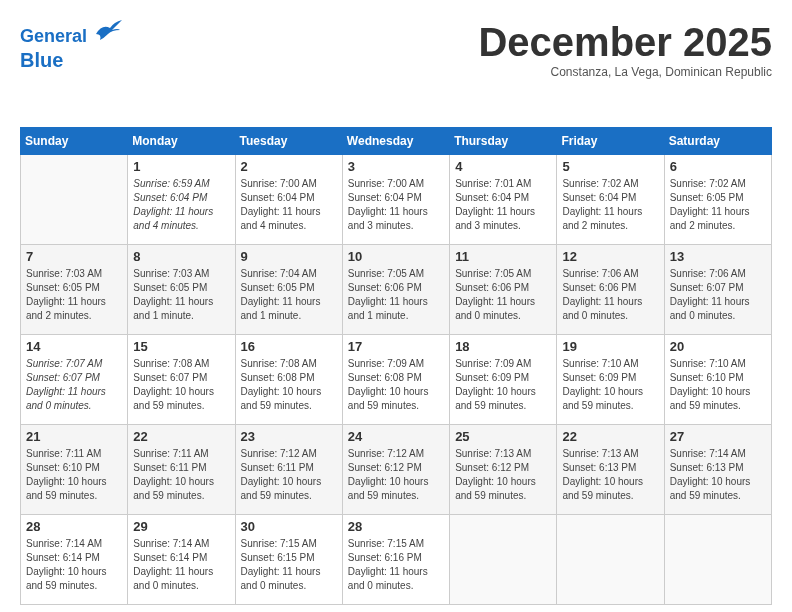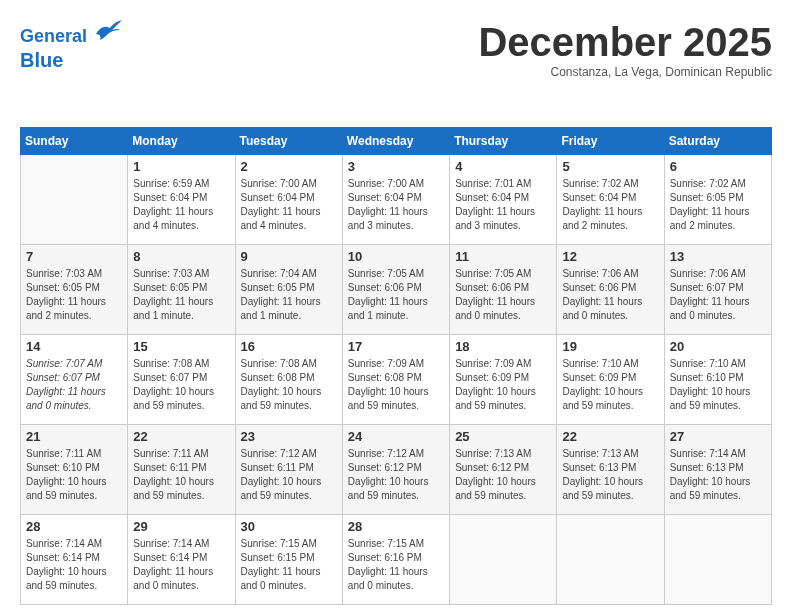--- a/index.html
+++ b/index.html
@@ -128,21 +128,21 @@
         <th>Thursday</th>
         <th>Friday</th>
         <th>Saturday</th>
       </tr>
   </thead>
   <tbody id="calendar-body">
   <tr>
         <td class="empty"></td>
         <td>
           <span class="day-number">1</span>
-          <div class="day-info" style="white-space: pre-line;">Sunrise: 6:59 AM
+          <div class="day-info" style="white-space: pre-line; font-style: italic;">Sunrise: 6:59 AM
 Sunset: 6:04 PM
 Daylight: 11 hours
 and 4 minutes.</div>
         </td>
         <td>
           <span class="day-number">2</span>
           <div class="day-info" style="white-space: pre-line;">Sunrise: 7:00 AM
 Sunset: 6:04 PM
 Daylight: 11 hours
 and 4 minutes.</div>

